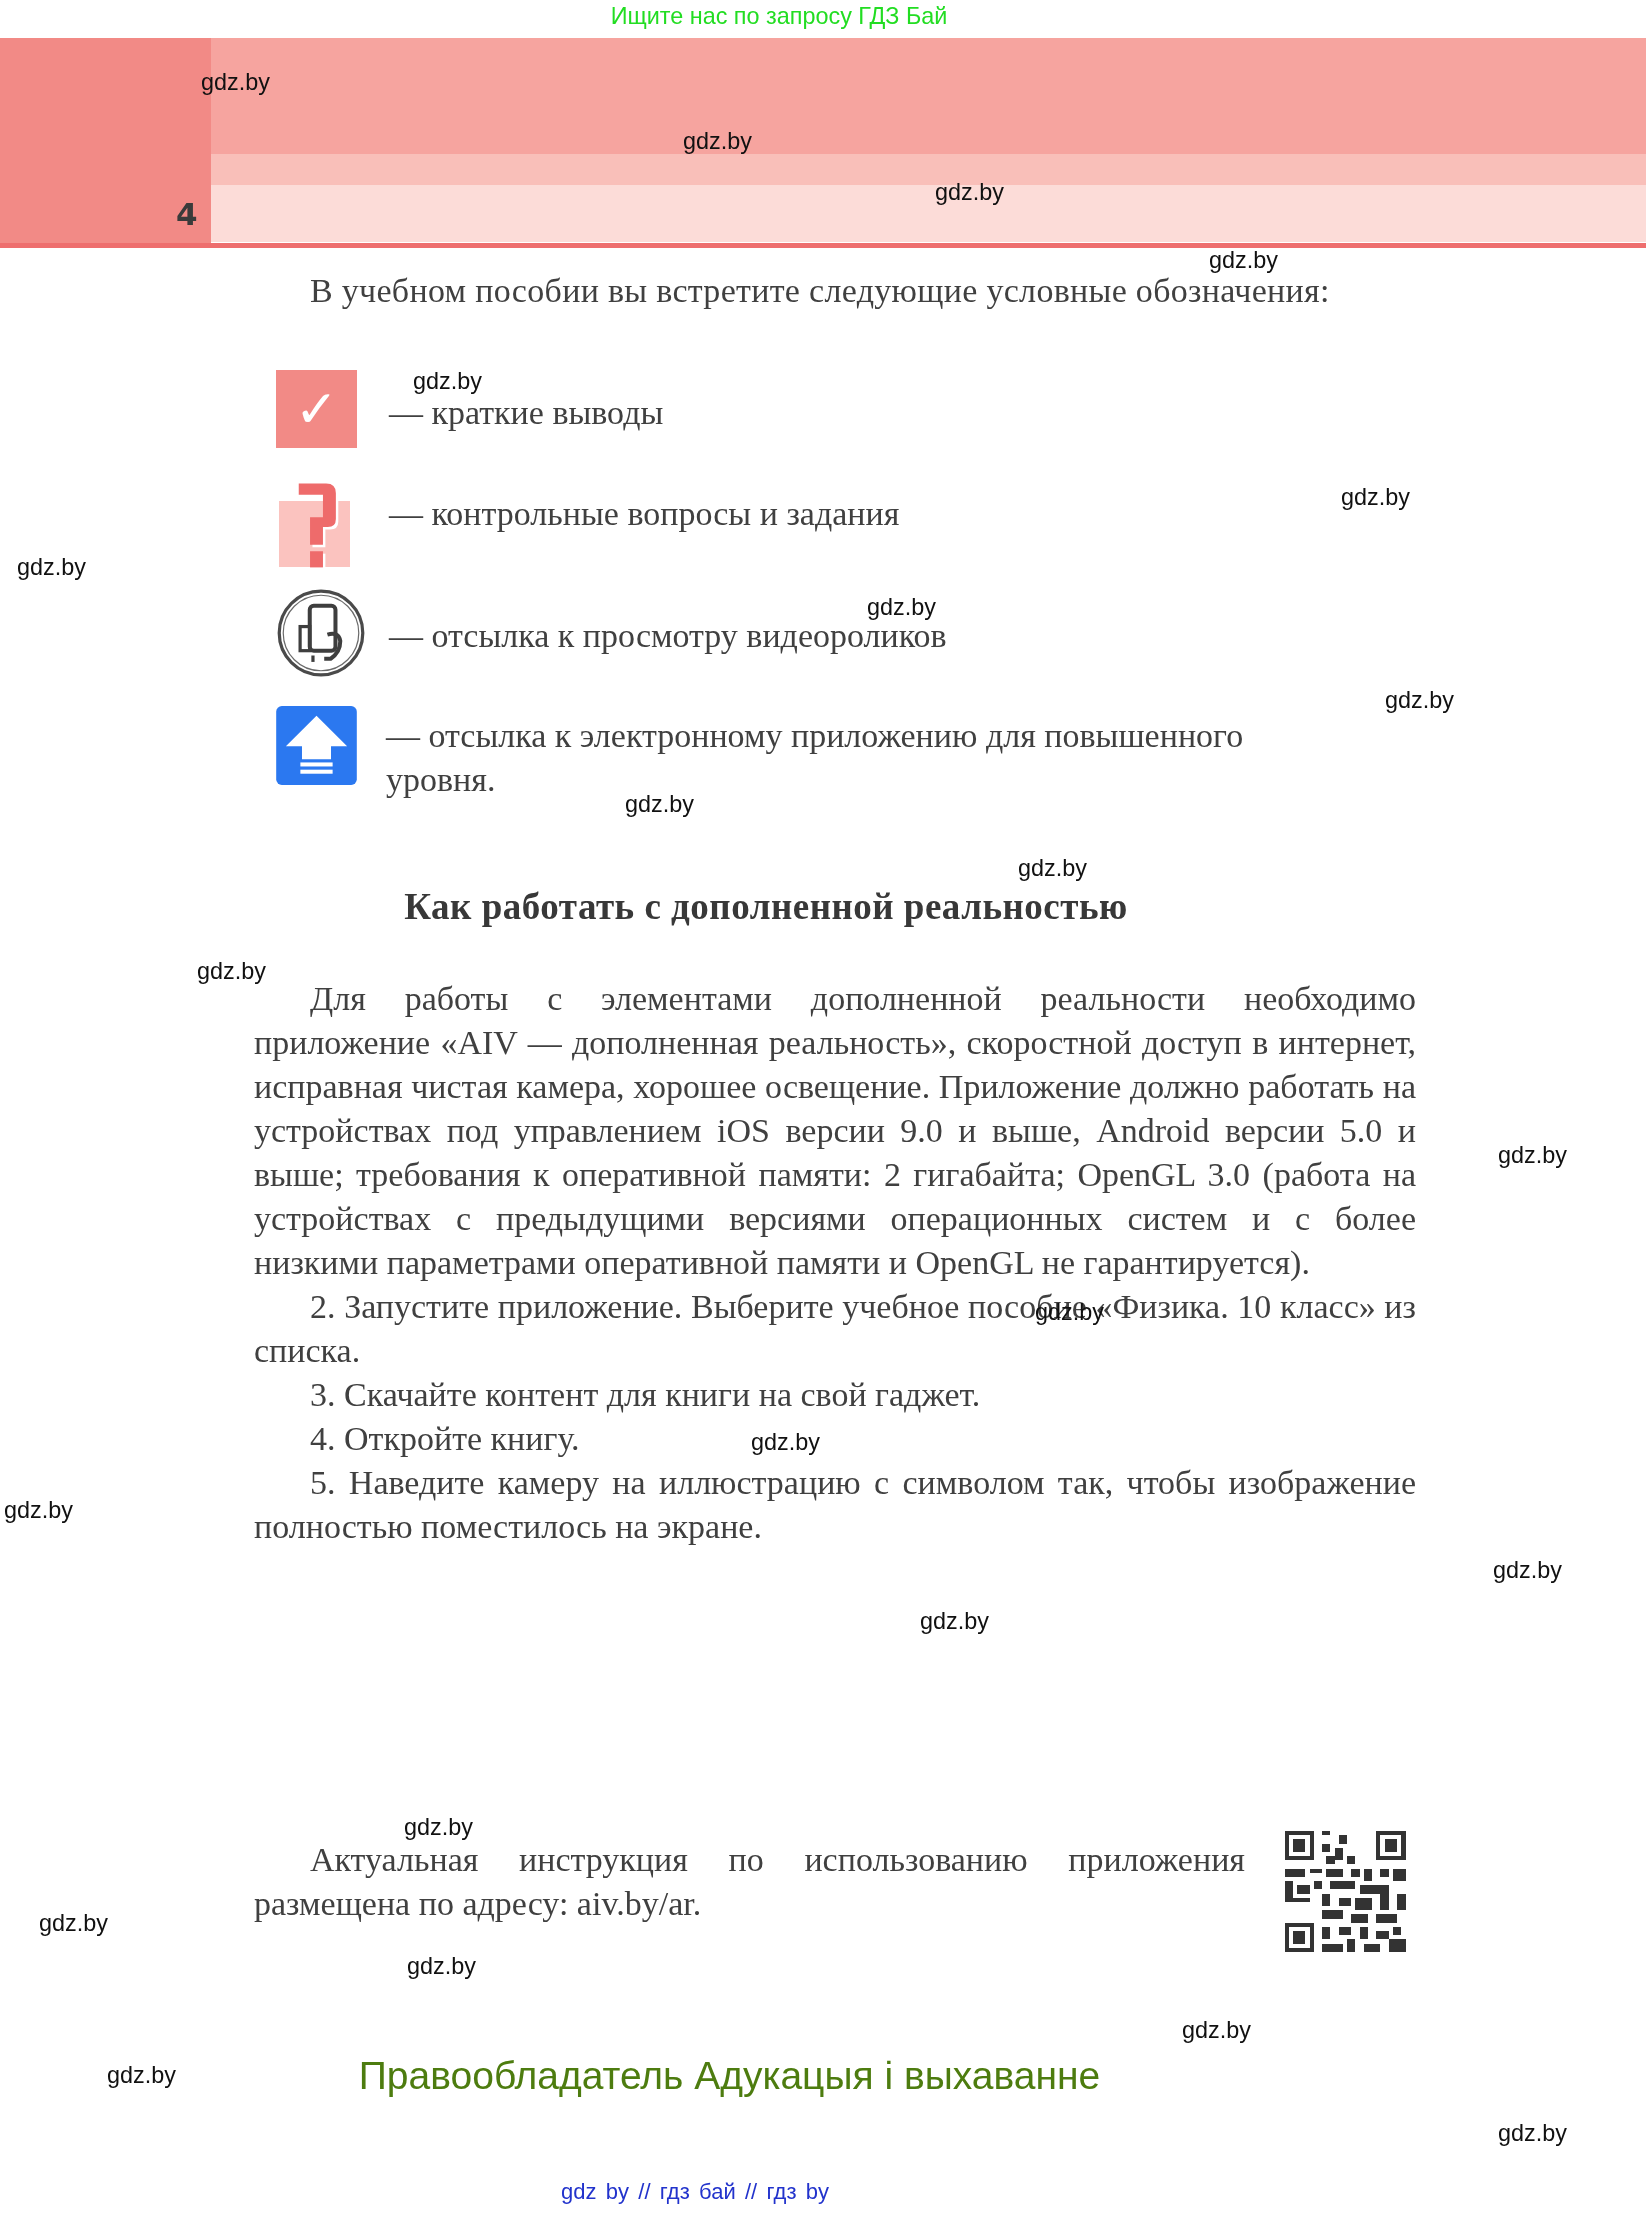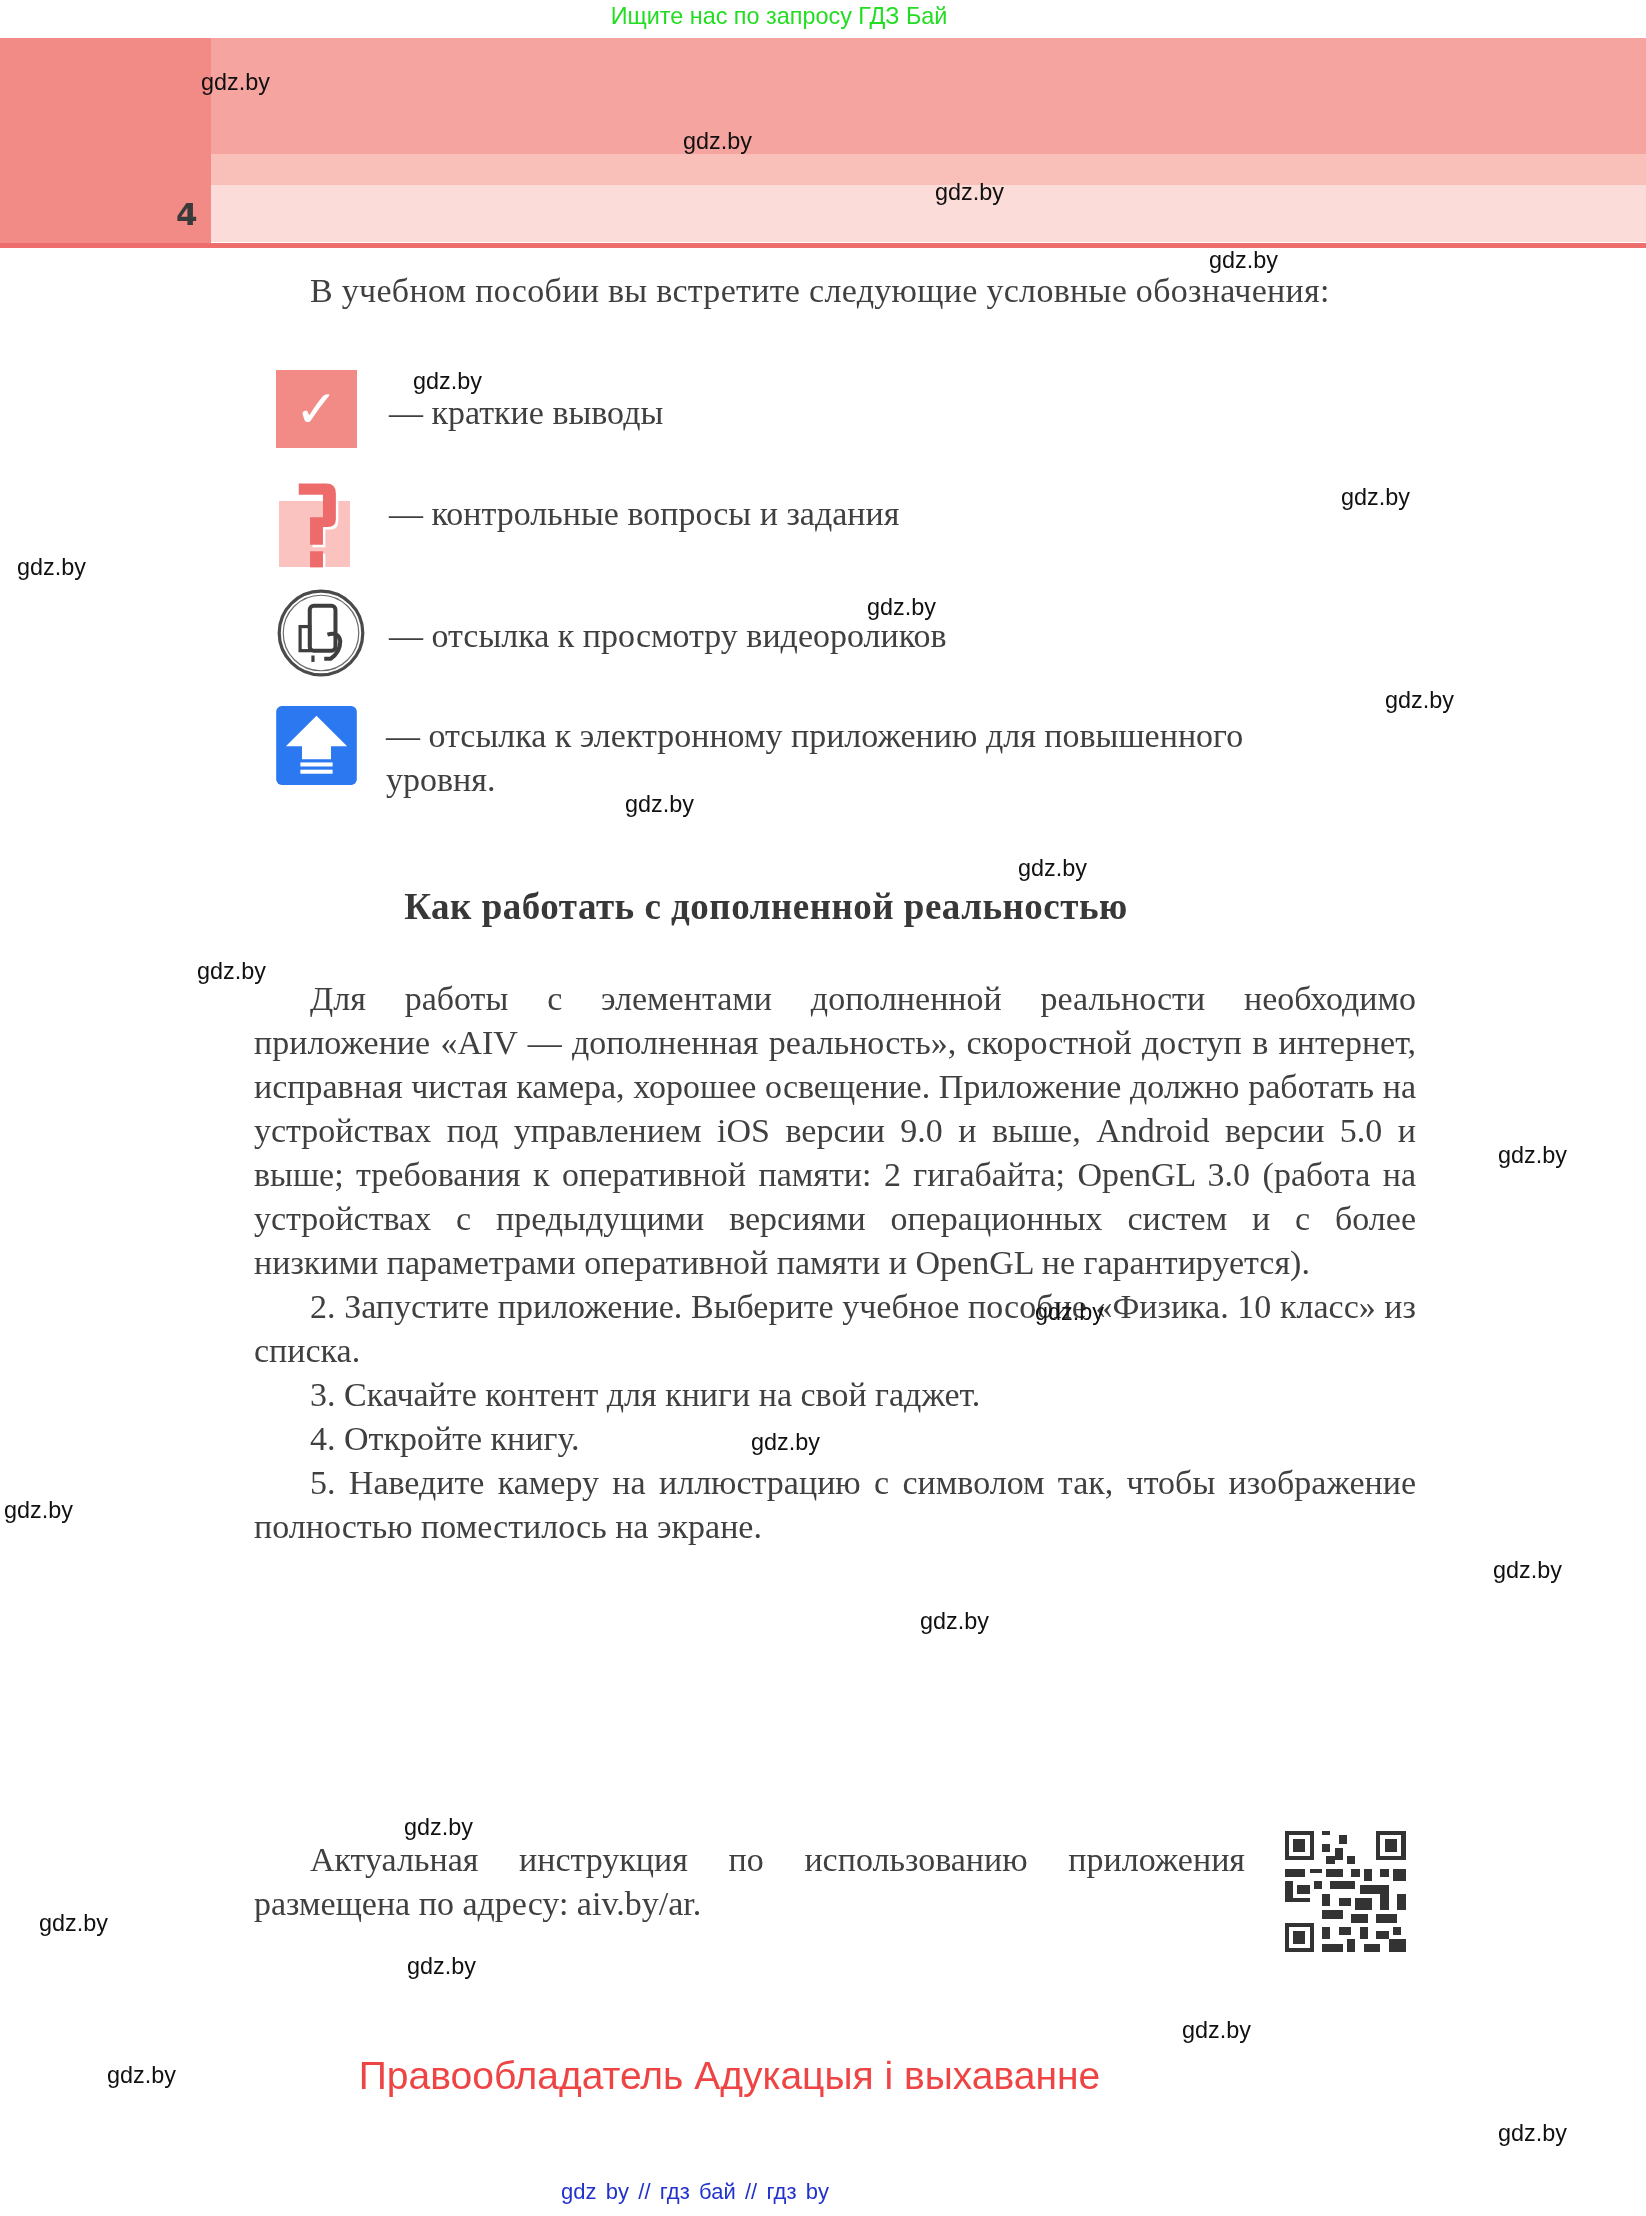--- a/index.html
+++ b/index.html
@@ -36,21 +36,21 @@
     font-weight: bold; color: #383838; letter-spacing: 0.5px; }
 
   .body-text { position: absolute; left: 254px; width: 1162px; font-size: 34px; line-height: 44px;
     text-align: justify; color: #404040; }
   .body-text p { text-indent: 56px; }
   .p-main { top: 977px; }
 
   .qr-block { position: absolute; left: 1283px; top: 1831px; width: 124px; height: 121px; }
 
   .rights { position: absolute; left: 0; width: 1459px; top: 2054px; text-align: center;
-    font-family: "Liberation Sans", sans-serif; font-size: 39px; color: #ef4444; }
+    font-family: "Liberation Sans", sans-serif; font-size: 39px; color: #4d7c0f; }
   .footer-links { position: absolute; left: 0; width: 1390px; top: 2179px; text-align: center;
     font-family: "Liberation Sans", sans-serif; font-size: 22px; color: #2233cc; word-spacing: 3.2px; }
 
   .wm { position: absolute; font-family: "Liberation Sans", sans-serif; font-size: 23.4px; color: #111111; white-space: nowrap; }
 </style>
 </head>
 <body>
 
 <div class="top-note">Ищите нас по запросу ГДЗ Бай</div>
 

